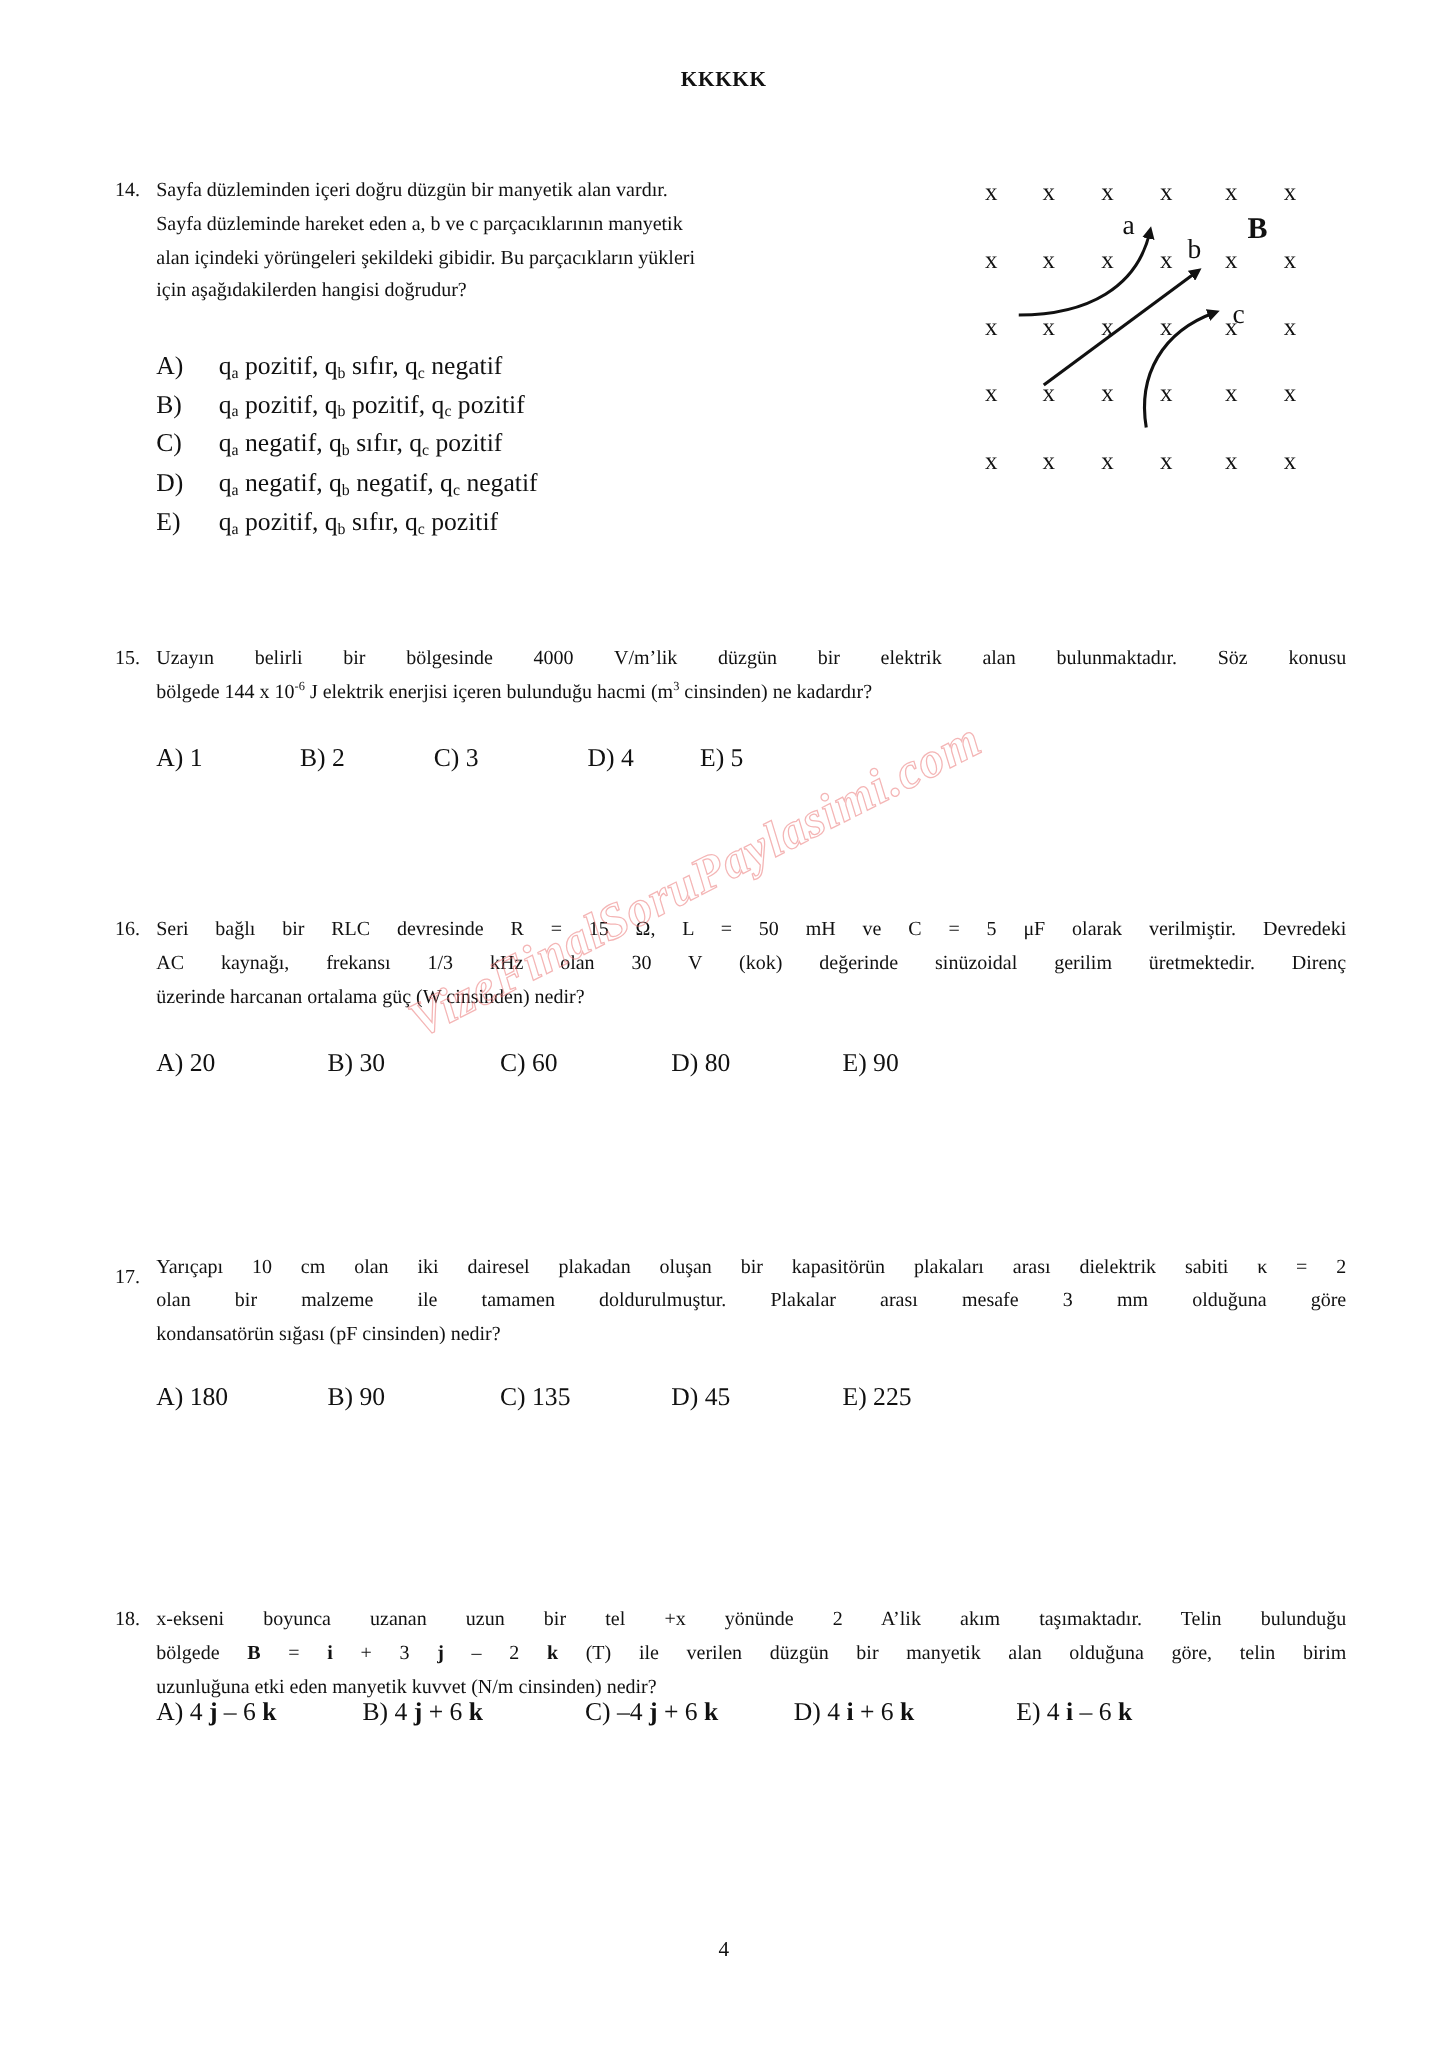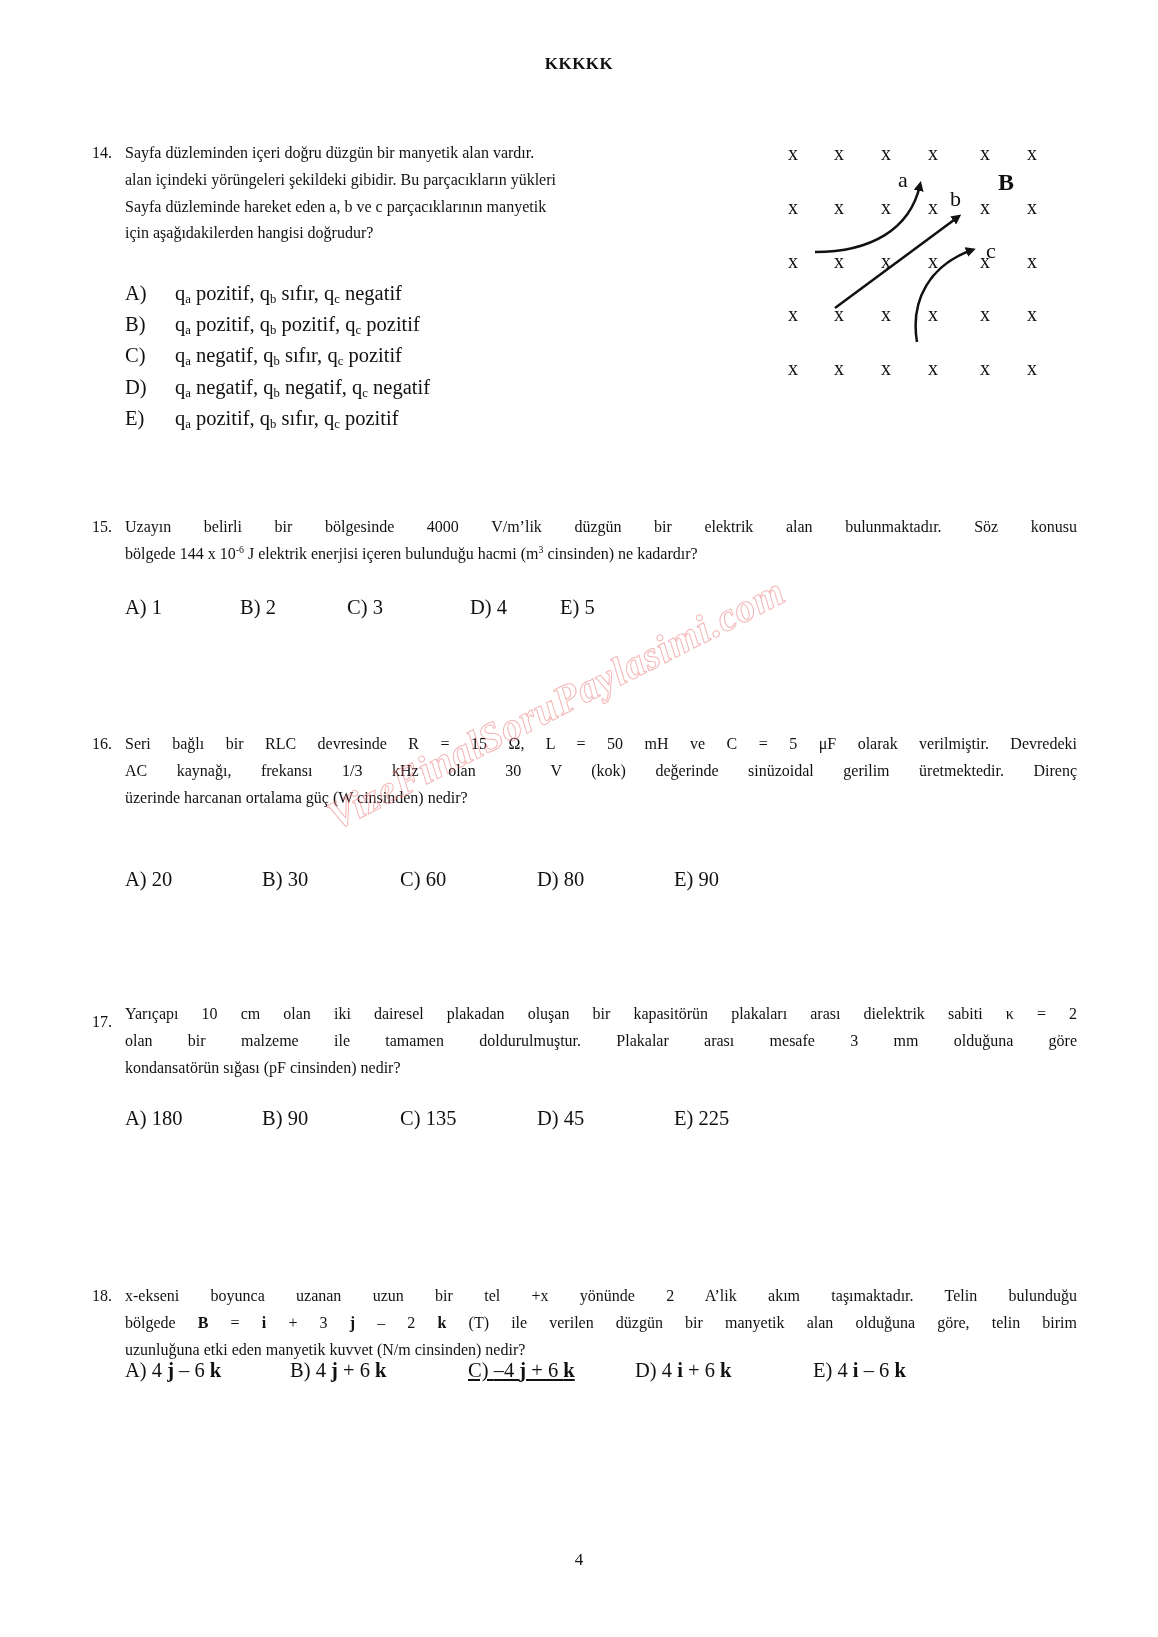--- a/index.html
+++ b/index.html
@@ -23,22 +23,22 @@
 </style>
 </head>
 <body>
 
 <div class="abs title">KKKKK</div>
 
 <div class="abs" style="left:92px; top:140px; width:680px;">
   <div class="qtext" style="position:relative; padding-left:33px;">
     <span class="qnum" style="left:0; top:0;">14.</span>
     <div style="white-space:nowrap;">Sayfa düzleminden içeri doğru düzgün bir manyetik alan vardır.</div>
+    <div style="white-space:nowrap;">Sayfa düzleminde hareket eden a, b ve c parçacıklarının manyetik</div>
     <div style="white-space:nowrap;">alan içindeki yörüngeleri şekildeki gibidir. Bu parçacıkların yükleri</div>
-    <div style="white-space:nowrap;">Sayfa düzleminde hareket eden a, b ve c parçacıklarının manyetik</div>
     <div style="white-space:nowrap;">için aşağıdakilerden hangisi doğrudur?</div>
   </div>
 </div>
 
 <div class="abs opt-row" style="left:125px; top:282px; width:600px;">
   <div class="q14opt" style="position:absolute; top:0;"><span style="display: inline-block; width: 50px;">A)</span><span>q</span><sub>a</sub><span> pozitif, </span><span>q</span><sub>b</sub><span> sıfır, </span><span>q</span><sub>c</sub><span> negatif</span></div>
   <div class="q14opt" style="position:absolute; top:31px;"><span style="display: inline-block; width: 50px;">B)</span><span>q</span><sub>a</sub><span> pozitif, </span><span>q</span><sub>b</sub><span> pozitif, </span><span>q</span><sub>c</sub><span> pozitif</span></div>
   <div class="q14opt" style="position:absolute; top:62px;"><span style="display: inline-block; width: 50px;">C)</span><span>q</span><sub>a</sub><span> negatif, </span><span>q</span><sub>b</sub><span> sıfır, </span><span>q</span><sub>c</sub><span> pozitif</span></div>
   <div class="q14opt" style="position:absolute; top:94px;"><span style="display: inline-block; width: 50px;">D)</span><span>q</span><sub>a</sub><span> negatif, </span><span>q</span><sub>b</sub><span> negatif, </span><span>q</span><sub>c</sub><span> negatif</span></div>
   <div class="q14opt" style="position:absolute; top:125px;"><span style="display: inline-block; width: 50px;">E)</span><span>q</span><sub>a</sub><span> pozitif, </span><span>q</span><sub>b</sub><span> sıfır, </span><span>q</span><sub>c</sub><span> pozitif</span></div>
@@ -107,21 +107,21 @@
 </div>
 
 <div class="abs" style="left:92px; top:731px; width:985px;">
   <div class="qtext" style="position:relative; padding-left:33px;">
     <span class="qnum" style="left:0; top:0;">16.</span>
     <div style="text-align:justify; text-align-last:justify;">Seri bağlı bir RLC devresinde R = 15 Ω, L = 50 mH ve C = 5 μF olarak verilmiştir. Devredeki</div>
     <div style="text-align:justify; text-align-last:justify;">AC kaynağı, frekansı 1/3 kHz olan 30 V (kok) değerinde sinüzoidal gerilim üretmektedir. Direnç</div>
     <div>üzerinde harcanan ortalama güç (W cinsinden) nedir?</div>
   </div>
 </div>
-<div class="abs opt-row" style="left:125px; top:868px; width:700px; height:30px;">
+<div class="abs opt-row" style="left:125px; top:840px; width:700px; height:30px;">
   <span class="opt" style="left:0;">A) 20</span>
   <span class="opt" style="left:137px;">B) 30</span>
   <span class="opt" style="left:275px;">C) 60</span>
   <span class="opt" style="left:412px;">D) 80</span>
   <span class="opt" style="left:549px;">E) 90</span>
 </div>
 
 <div class="abs watermark">VizeFinalSoruPaylasimi.com</div>
 
 <div class="abs" style="left:92px; top:1001px; width:985px;">
@@ -144,18 +144,18 @@
   <div class="qtext" style="position:relative; padding-left:33px;">
     <span class="qnum" style="left:0; top:0;">18.</span>
     <div style="text-align:justify; text-align-last:justify;margin-top:36px;">x-ekseni boyunca uzanan uzun bir tel +x yönünde 2 A’lik akım taşımaktadır. Telin bulunduğu</div>
     <div style="text-align:justify; text-align-last:justify;"><span>bölgede </span><b class="vec">B</b><span> = </span><b class="vec">i</b><span> + 3 </span><b class="vec">j</b><span> – 2 </span><b class="vec">k</b><span> (T) ile verilen düzgün bir manyetik alan olduğuna göre, telin birim</span></div>
     <div>uzunluğuna etki eden manyetik kuvvet (N/m cinsinden) nedir?</div>
   </div>
 </div>
 <div class="abs opt-row" style="left:125px; top:1359px; width:900px; height:30px;">
   <span class="opt q18opt" style="left:0;"><span>A) </span><span>4 </span><b>j</b><span> – 6 </span><b>k</b></span>
   <span class="opt q18opt" style="left:165px;"><span>B) </span><span>4 </span><b>j</b><span> + 6 </span><b>k</b></span>
-  <span class="opt q18opt" style="left:343px;text-decoration:underline;"><span>C) </span><span>–4 </span><b>j</b><span> + 6 </span><b>k</b></span>
+  <span class="opt q18opt" style="left:343px;"><span>C) </span><span>–4 </span><b>j</b><span> + 6 </span><b>k</b></span>
   <span class="opt q18opt" style="left:510px;"><span>D) </span><span>4 </span><b>i</b><span> + 6 </span><b>k</b></span>
   <span class="opt q18opt" style="left:688px;"><span>E) </span><span>4 </span><b>i</b><span> – 6 </span><b>k</b></span>
 </div>
 
 <div class="abs pagenum">4</div>
 
 </body></html>

